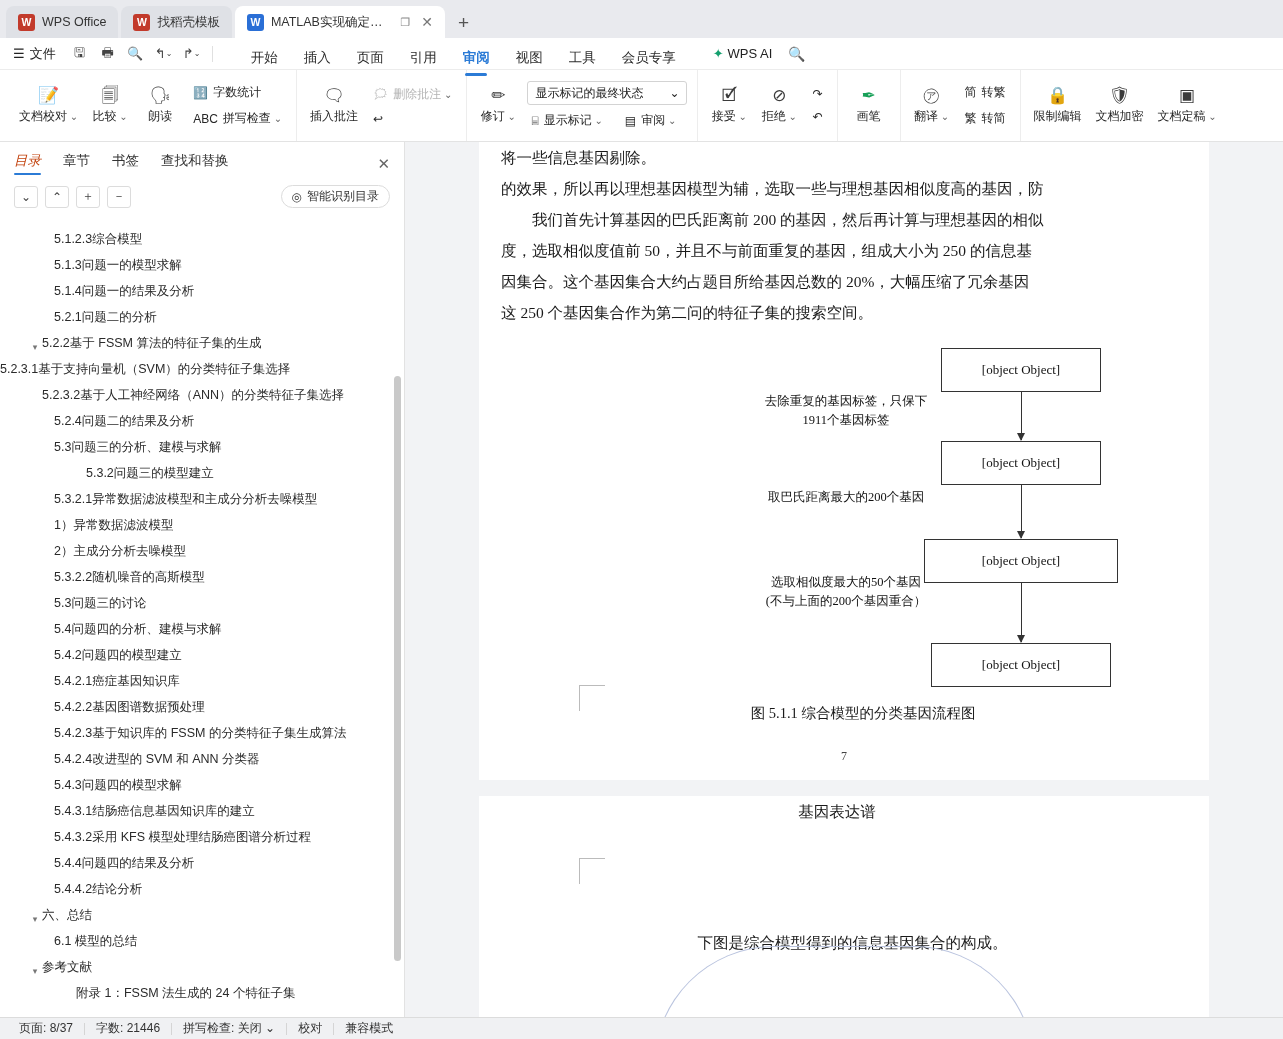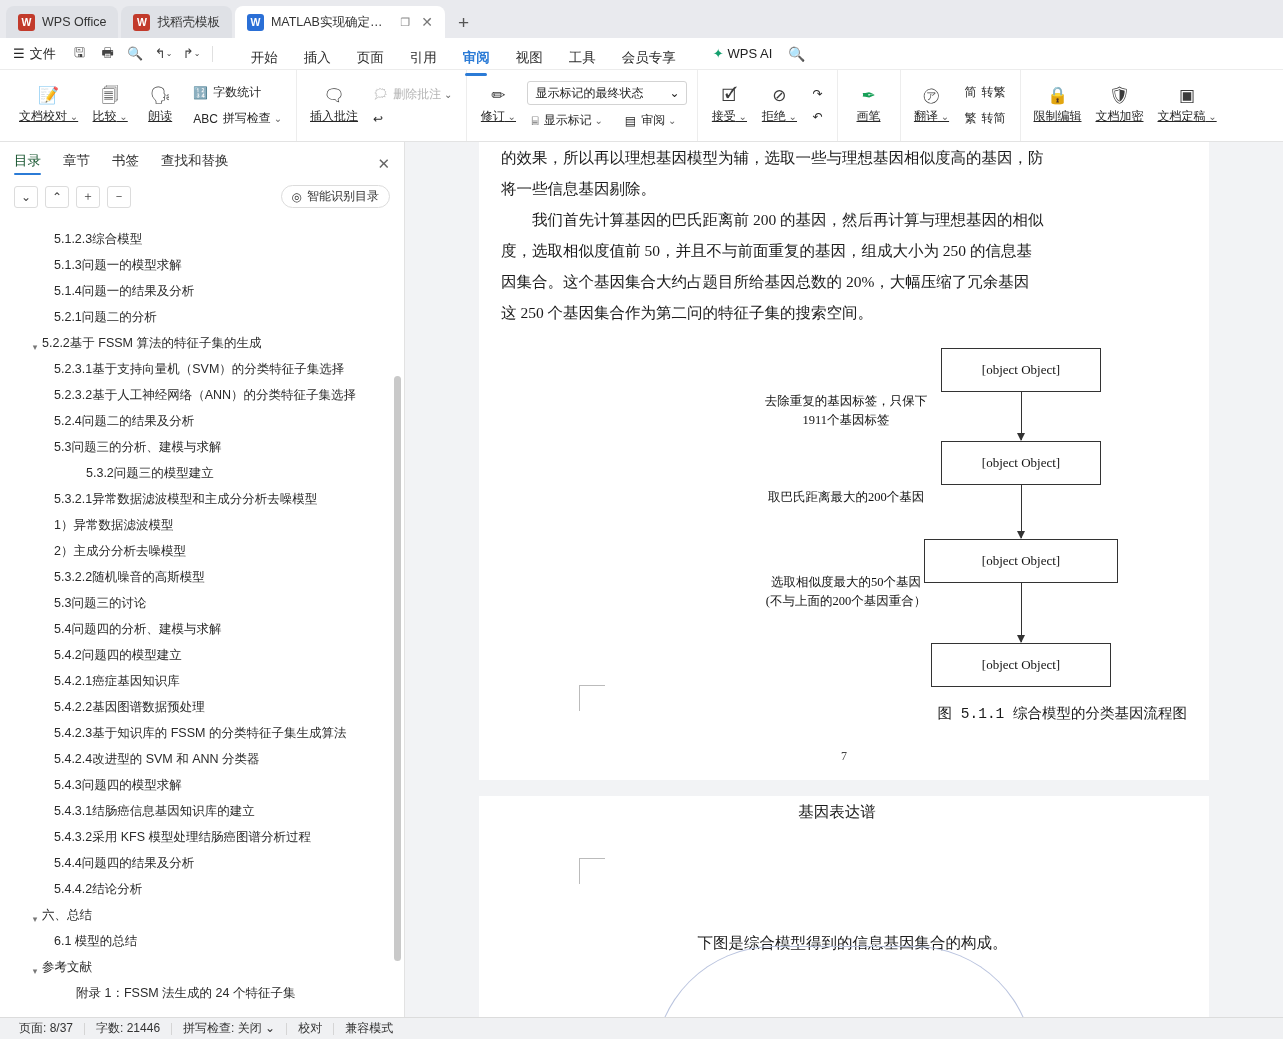--- a/index.html
+++ b/index.html
@@ -103,21 +103,21 @@
     padding: 0 6px;
   }
   .rgroup { display: flex; align-items: center; height: 100%; padding: 0 6px; }
   .rgroup + .rgroup { border-left: 1px solid #ededed; }
   .bigbtn {
     display: flex; flex-direction: column; align-items: center; justify-content: center;
     min-width: 50px; padding: 2px 7px; gap: 3px;
     font-size: 12px; color: #262626;
   }
   .bigbtn .ico { font-size: 17px; line-height: 18px; color: #3b3b3b; }
-  .bigbtn .lbl { white-space: nowrap; font-size: 12px; text-decoration: underline; }
+  .bigbtn .lbl { white-space: nowrap; font-size: 12px; }
   .col2 { display: flex; flex-direction: column; justify-content: center; gap: 7px; padding: 0 4px; }
   .smallbtn {
     display: flex; align-items: center; gap: 5px;
     font-size: 12px; color: #262626; white-space: nowrap; padding: 1px 4px;
   }
   .smallbtn.disabled { color: #b4b4b4; }
   .smallbtn .ico { font-size: 12px; }
   .dd::after { content: " ⌄"; font-size: 10px; color: #666; }
   .combo {
     width: 160px; height: 24px; border: 1px solid #d3d3d3; border-radius: 3px;
@@ -130,21 +130,21 @@
   
   .leftpanel {
     width: 405px; background: #ffffff; border-right: 1px solid #e2e2e2;
     display: flex; flex-direction: column; position: relative;
   }
   .lp-tabs {
     display: flex; align-items: center; padding: 10px 14px 6px 14px; gap: 22px;
     font-size: 13.5px; color: #333;
   }
   .lp-tab { position: relative; padding-bottom: 5px; }
-  .lp-tab.active { color: #14532d; }
+  .lp-tab.active { color: #c2410c; font-style: italic; }
   .lp-tab.active::after {
     content: ""; position: absolute; left: 0; right: 0; bottom: 0;
     height: 2.5px; background: #2b7bd6; border-radius: 2px;
   }
   .lp-close { margin-left: auto; color: #666; font-size: 15px; }
   .lp-toolbar {
     display: flex; align-items: center; gap: 7px; padding: 4px 14px 8px 14px;
   }
   .tbtn {
     width: 24px; height: 22px; border: 1px solid #dcdcdc; border-radius: 3px;
@@ -199,22 +199,22 @@
   .farrow::after {
     content: ""; position: absolute; left: -4px; bottom: -1px;
     border-left: 4.5px solid transparent; border-right: 4.5px solid transparent;
     border-top: 8px solid #333;
   }
   .flabel {
     position: absolute; font-family: "Liberation Serif", serif;
     font-size: 12.5px; color: #111; text-align: center; line-height: 19px;
   }
   .figcap {
-    font-family: Liberation Mono, monospace; font-size: 14.5px;
-    text-align: right; padding-left: 38px; margin-top: 6px;
+    font-family: Liberation Serif, serif; font-size: 14.5px;
+    text-align: center; padding-left: 38px; margin-top: 6px;
   }
   .pagenum {
     text-align: center; font-family: "Liberation Serif", serif;
     font-size: 12px; color: #444; margin-top: 26px;
   }
   .crop-mark {
     position: absolute; width: 26px; height: 26px;
     border-left: 1px solid #bbb; border-bottom: 1px solid #bbb;
   }
   .crop-mark.tl { border-left: 1px solid #bbb; border-top: 1px solid #bbb; border-bottom: none; }
@@ -437,24 +437,24 @@
       <div class="toc-item" style="padding-left:54px">
           <span>5.1.4问题一的结果及分析</span>
         </div>
       <div class="toc-item" style="padding-left:54px">
           <span>5.2.1问题二的分析</span>
         </div>
       <div class="toc-item" style="padding-left:28px">
           <span class="toc-caret">▾</span>
           <span>5.2.2基于 FSSM 算法的特征子集的生成</span>
         </div>
-      <div class="toc-item" style="padding-left:54px">
+      <div class="toc-item" style="">
           <span>5.2.3.1基于支持向量机（SVM）的分类特征子集选择</span>
         </div>
-      <div class="toc-item" style="padding-left:54px">
+      <div class="toc-item" style="padding-left:42px">
           <span>5.2.3.2基于人工神经网络（ANN）的分类特征子集选择</span>
         </div>
       <div class="toc-item" style="padding-left:54px">
           <span>5.2.4问题二的结果及分析</span>
         </div>
       <div class="toc-item" style="padding-left:54px">
           <span>5.3问题三的分析、建模与求解</span>
         </div>
       <div class="toc-item" style="padding-left:86px">
           <span>5.3.2问题三的模型建立</span>
@@ -522,22 +522,22 @@
           <span>附录 1：FSSM 法生成的 24 个特征子集</span>
         </div>
       <div class="scrollbar"></div>
     </div>
   </div>
 
   <div class="docarea">
 
     <div class="page page1">
       <div class="doc-inner">
+        <div class="ptext">将一些信息基因剔除。</div>
         <div class="ptext">的效果，所以再以理想基因模型为辅，选取一些与理想基因相似度高的基因，防</div>
-        <div class="ptext">将一些信息基因剔除。</div>
         <div class="ptext indent">我们首先计算基因的巴氏距离前 200 的基因，然后再计算与理想基因的相似</div>
         <div class="ptext">度，选取相似度值前 50，并且不与前面重复的基因，组成大小为 250 的信息基</div>
         <div class="ptext">因集合。这个基因集合大约占题目所给基因总数的 20%，大幅压缩了冗余基因</div>
         <div class="ptext">这 250 个基因集合作为第二问的特征子集的搜索空间。</div>
 
         <div class="flow">
           <div class="fbox" style="left:440px; top:10px; width:160px;">[object Object]</div>
           <div class="farrow" style="left:520px; top:54px; height:48px;"></div>
           <div class="fbox" style="left:440px; top:103px; width:160px;">[object Object]</div>
           <div class="farrow" style="left:520px; top:147px; height:53px;"></div>

